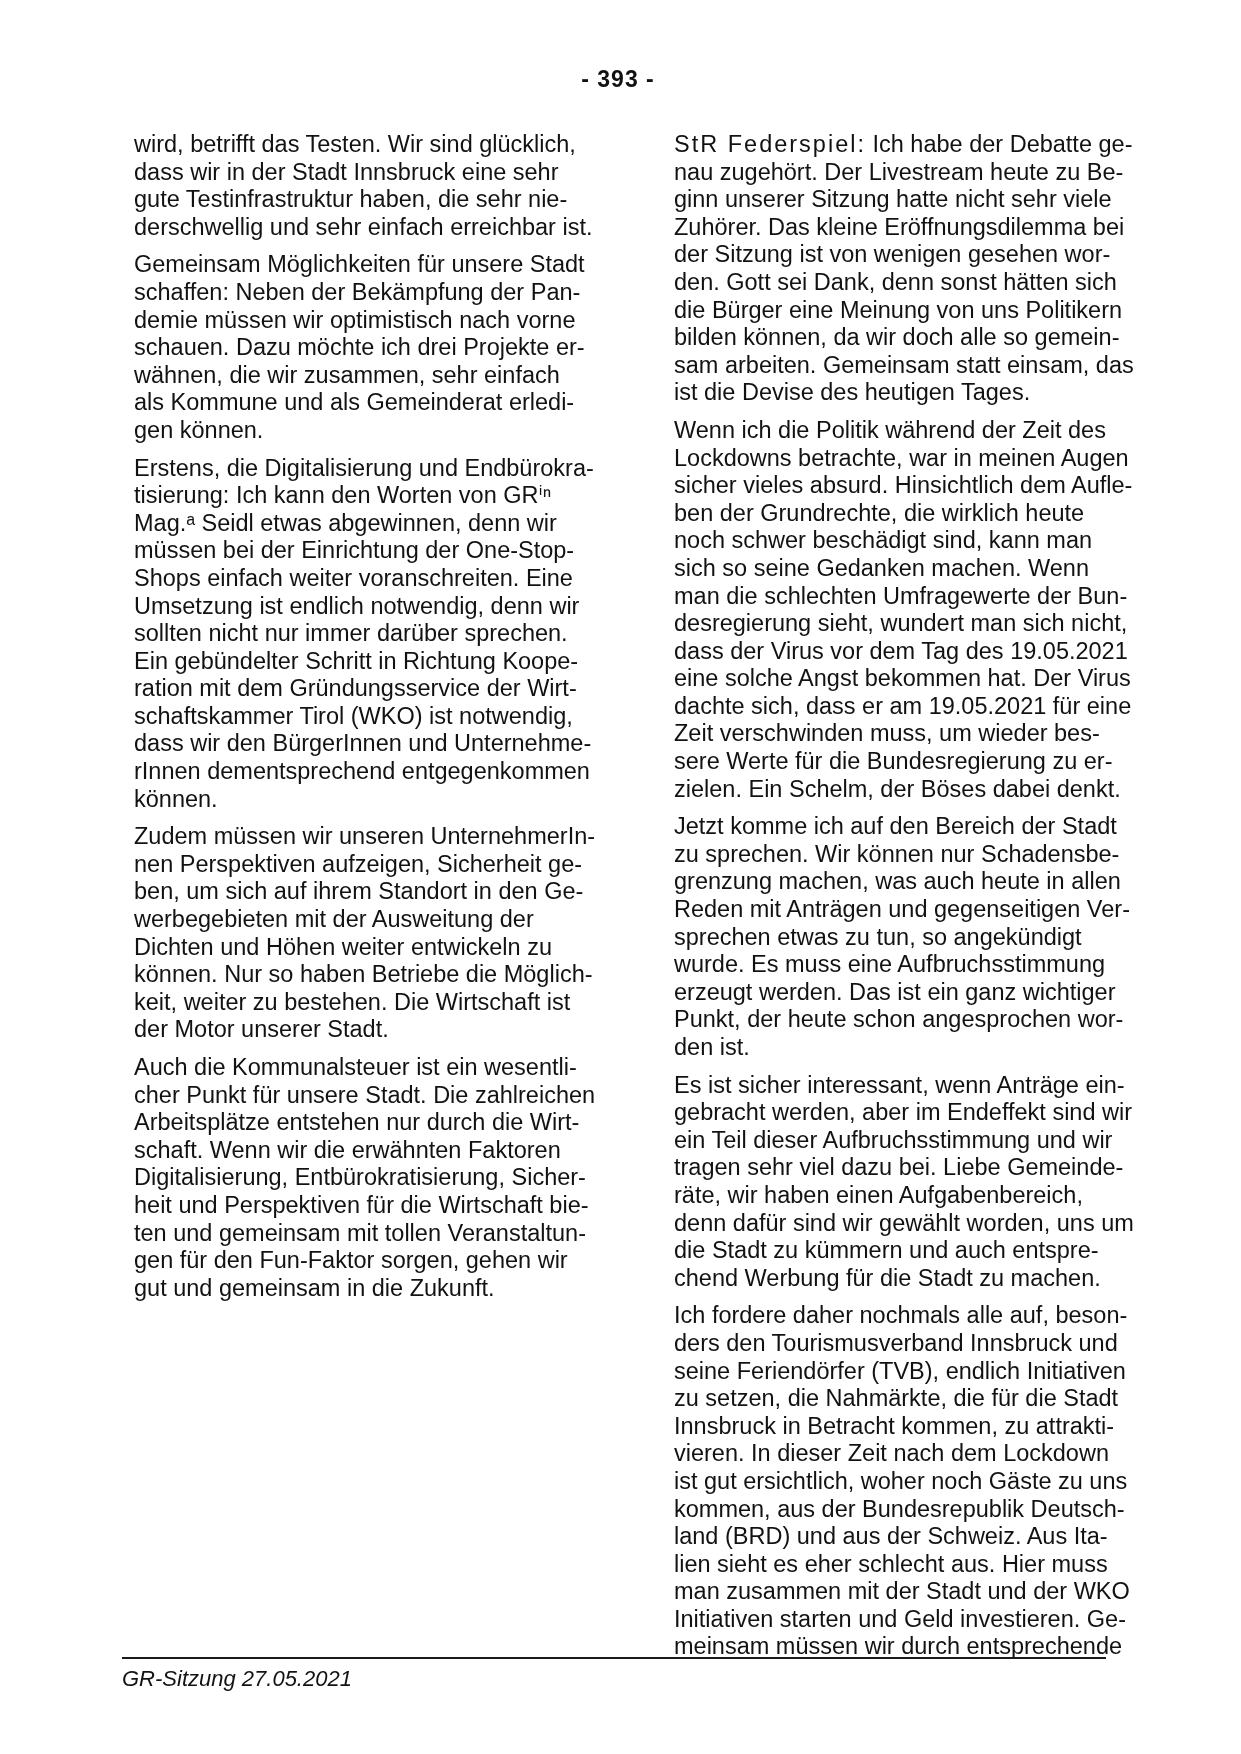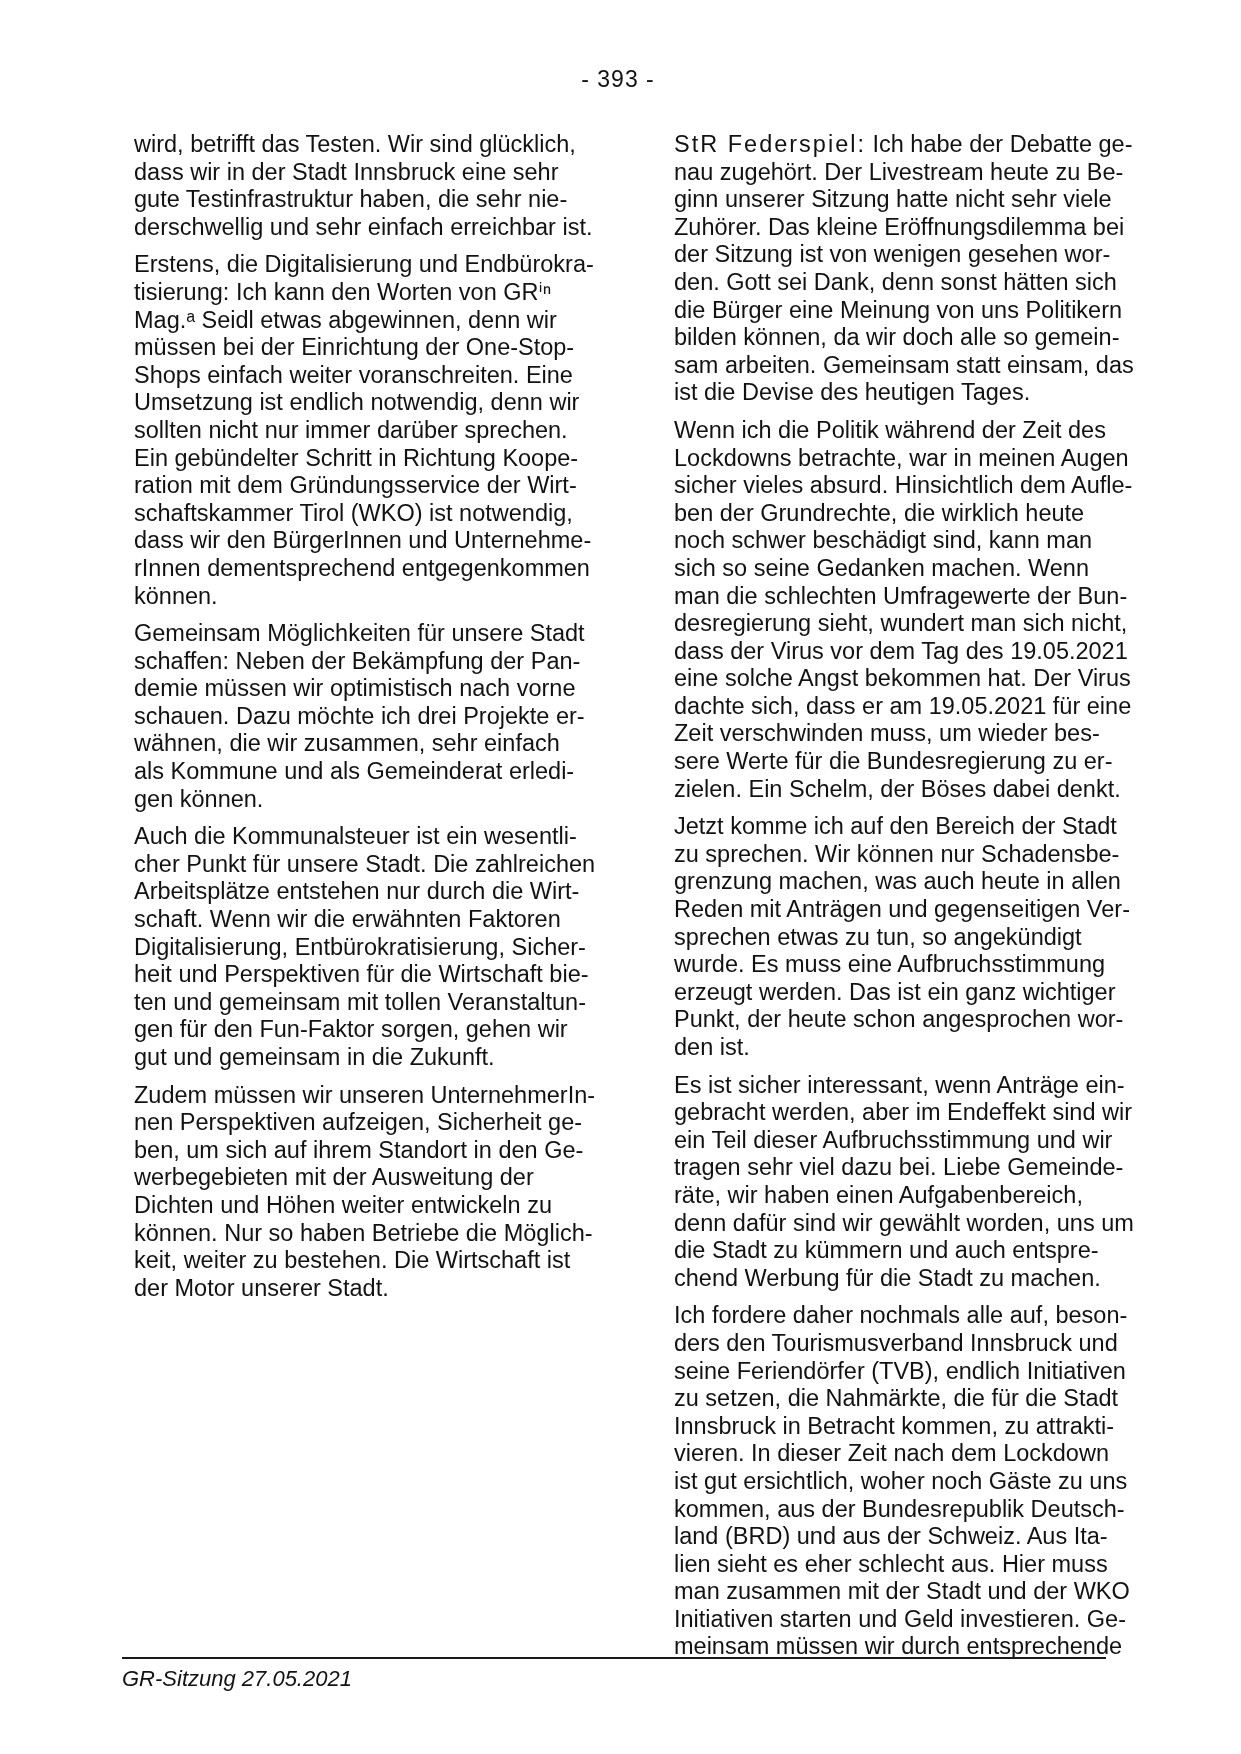--- a/index.html
+++ b/index.html
@@ -17,20 +17,21 @@
   }
   .page-number {
     position: absolute;
     top: 66px;
     left: 130px;
     width: 976px;
     text-align: center;
     font-size: 23px;
     line-height: 27px;
     letter-spacing: 1px;
+    font-weight: bold;
   }
   .column {
     position: absolute;
     top: 131px;
     font-size: 23.5px;
     line-height: 27.6px;
   }
   .column.left {
     left: 130px;
     width: 480px;
@@ -67,57 +68,57 @@
 </head>
 <body>
 
 <div class="page-number">- 393 -</div>
 
 <div class="column left">
   <p class="para">wird, betrifft das Testen. Wir sind glücklich,
 dass wir in der Stadt Innsbruck eine sehr
 gute Testinfrastruktur haben, die sehr nie-
 derschwellig und sehr einfach erreichbar ist.</p>
+  <p class="para">Gemeinsam Möglichkeiten für unsere Stadt
+schaffen: Neben der Bekämpfung der Pan-
+demie müssen wir optimistisch nach vorne
+schauen. Dazu möchte ich drei Projekte er-
+wähnen, die wir zusammen, sehr einfach
+als Kommune und als Gemeinderat erledi-
+gen können.</p>
   <p class="para">Erstens, die Digitalisierung und Endbürokra-
 tisierung: Ich kann den Worten von GRⁱⁿ
 Mag.ᵃ Seidl etwas abgewinnen, denn wir
 müssen bei der Einrichtung der One-Stop-
 Shops einfach weiter voranschreiten. Eine
 Umsetzung ist endlich notwendig, denn wir
 sollten nicht nur immer darüber sprechen.
 Ein gebündelter Schritt in Richtung Koope-
 ration mit dem Gründungsservice der Wirt-
 schaftskammer Tirol (WKO) ist notwendig,
 dass wir den BürgerInnen und Unternehme-
 rInnen dementsprechend entgegenkommen
 können.</p>
-  <p class="para">Gemeinsam Möglichkeiten für unsere Stadt
-schaffen: Neben der Bekämpfung der Pan-
-demie müssen wir optimistisch nach vorne
-schauen. Dazu möchte ich drei Projekte er-
-wähnen, die wir zusammen, sehr einfach
-als Kommune und als Gemeinderat erledi-
-gen können.</p>
+  <p class="para">Zudem müssen wir unseren UnternehmerIn-
+nen Perspektiven aufzeigen, Sicherheit ge-
+ben, um sich auf ihrem Standort in den Ge-
+werbegebieten mit der Ausweitung der
+Dichten und Höhen weiter entwickeln zu
+können. Nur so haben Betriebe die Möglich-
+keit, weiter zu bestehen. Die Wirtschaft ist
+der Motor unserer Stadt.</p>
   <p class="para">Auch die Kommunalsteuer ist ein wesentli-
 cher Punkt für unsere Stadt. Die zahlreichen
 Arbeitsplätze entstehen nur durch die Wirt-
 schaft. Wenn wir die erwähnten Faktoren
 Digitalisierung, Entbürokratisierung, Sicher-
 heit und Perspektiven für die Wirtschaft bie-
 ten und gemeinsam mit tollen Veranstaltun-
 gen für den Fun-Faktor sorgen, gehen wir
 gut und gemeinsam in die Zukunft.</p>
-  <p class="para">Zudem müssen wir unseren UnternehmerIn-
-nen Perspektiven aufzeigen, Sicherheit ge-
-ben, um sich auf ihrem Standort in den Ge-
-werbegebieten mit der Ausweitung der
-Dichten und Höhen weiter entwickeln zu
-können. Nur so haben Betriebe die Möglich-
-keit, weiter zu bestehen. Die Wirtschaft ist
-der Motor unserer Stadt.</p>
 </div>
 
 <div class="column right">
   <p class="para"><span class="speaker">StR Federspiel:</span><span> Ich habe der Debatte ge-
 nau zugehört. Der Livestream heute zu Be-
 ginn unserer Sitzung hatte nicht sehr viele
 Zuhörer. Das kleine Eröffnungsdilemma bei
 der Sitzung ist von wenigen gesehen wor-
 den. Gott sei Dank, denn sonst hätten sich
 die Bürger eine Meinung von uns Politikern

